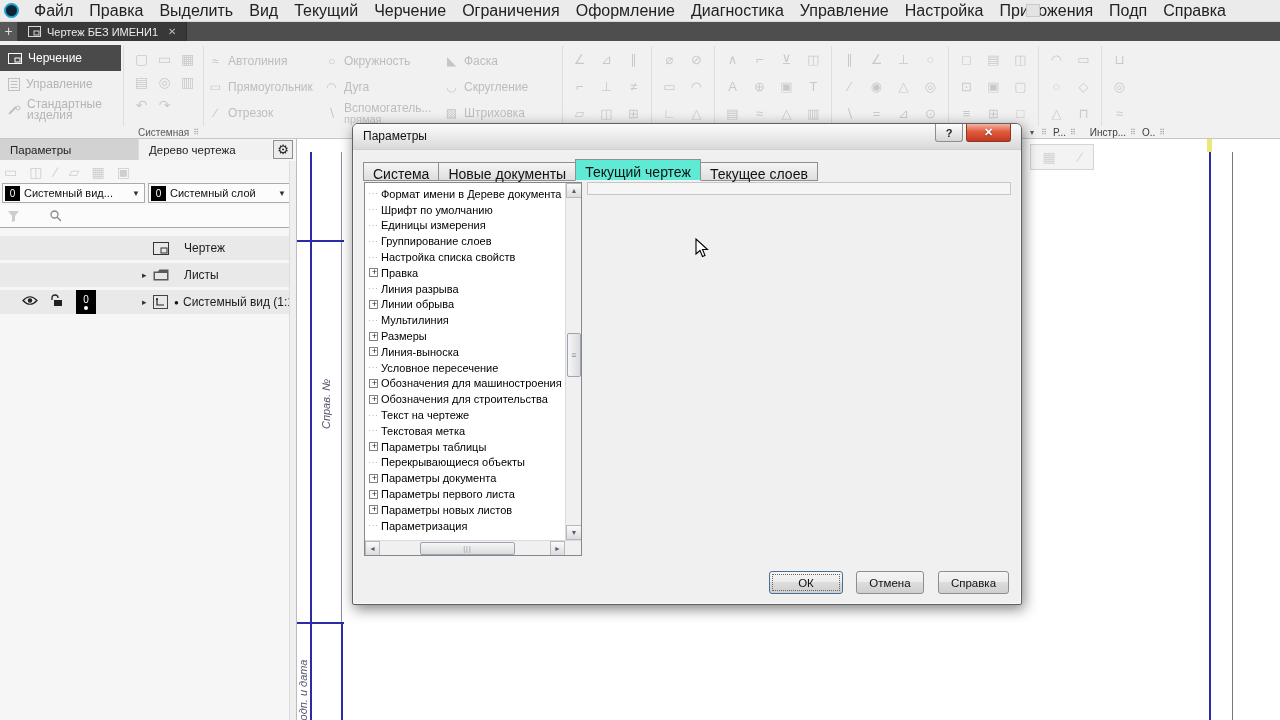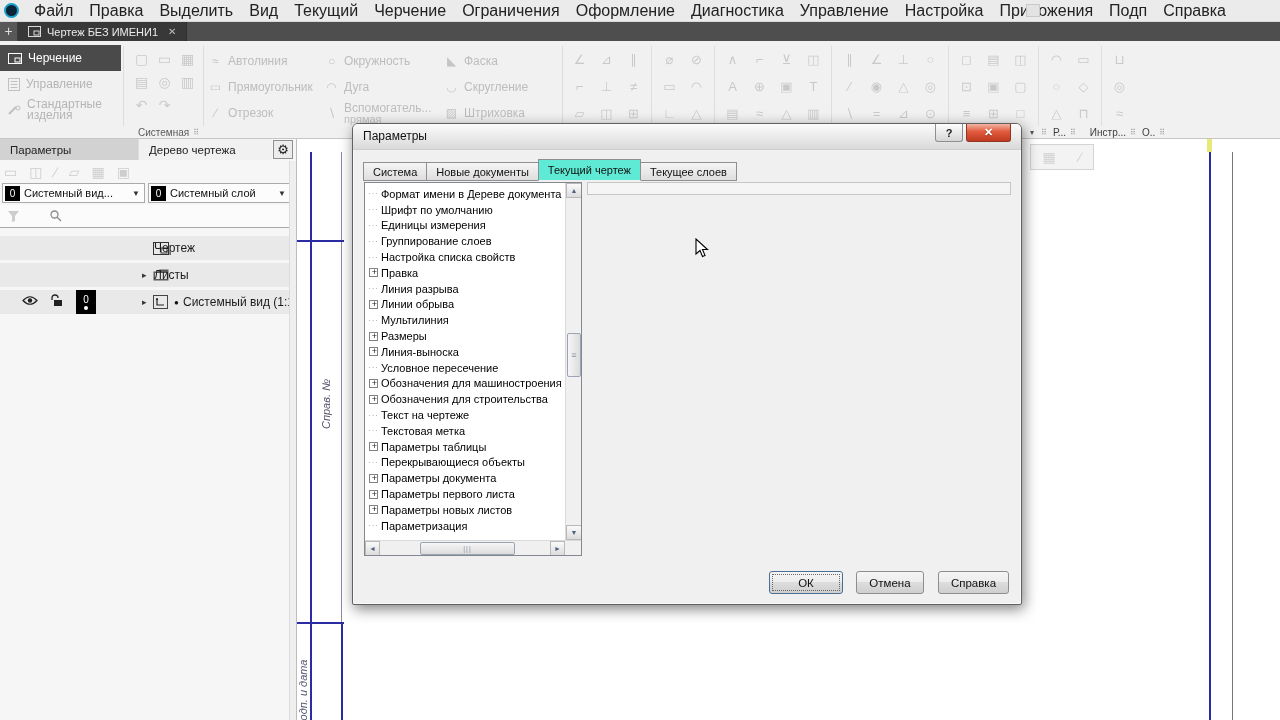--- a/index.html
+++ b/index.html
@@ -79,21 +79,21 @@
   .pdrop .dlabel { font-size:11px; color:#111; white-space:nowrap; overflow:hidden; }
   .pdrop .dcaret { position:absolute; right:4px; font-size:8px; color:#333; }
   .pfilter { position:absolute; left:0; top:66px; width:290px; height:23px; background:#fbfbfb;
     border-bottom:1px solid #a8a8a8; display:flex; align-items:center; }
   .pfilter .funnel { margin-left:7px; }
   .pfilter .mag { margin-left:30px; }
   .prow { position:absolute; left:0; width:290px; height:24px; background:#e9e9e9;
     display:flex; align-items:center; font-size:12px; color:#1c1c1c; }
   .prow .expander { position:absolute; left:142px; font-size:9px; color:#333; }
   .prow .rowicon { position:absolute; left:153px; }
-  .prow .rowlabel { position:absolute; left:154px; white-space:nowrap; overflow:hidden; max-width:116px; }
+  .prow .rowlabel { position:absolute; left:184px; white-space:nowrap; overflow:hidden; max-width:116px; }
   .prow3 .rowlabel { left:183px; max-width:106px; }
   .bullet { position:absolute; left:172px; font-size:8px; color:#111; }
   .eyewrap { position:absolute; left:22px; }
   .lockwrap { position:absolute; left:50px; }
   .vbadge { position:absolute; left:76px; top:0; width:20px; height:24px; background:#000; color:#fff;
     display:flex; flex-direction:column; align-items:center; justify-content:center; line-height:9px; }
   .vbadge .b0 { font-size:10px; }
   .vbadge .bdot { width:4px; height:4px; border-radius:50%; background:#fff; margin-top:2px; }
   
   .canvas { position:absolute; left:297px; top:139px; width:983px; height:581px; background:#fff; }
@@ -108,21 +108,21 @@
     background:linear-gradient(#fbfbfb, #e9e9e9 55%, #d9d9d9); position:relative; }
   .dtitle .ttext { position:absolute; left:10px; top:5px; font-size:12px; color:#111; }
   .dhelp { position:absolute; top:0; right:58px; width:28px; height:18px; border:1px solid #8e8e8e; border-top:none;
     border-radius:0 0 3px 3px; background:linear-gradient(#fefefe,#d6d6d6); font-size:11px; font-weight:bold;
     color:#222; display:flex; align-items:center; justify-content:center; }
   .dclose { position:absolute; top:0; right:10px; width:45px; height:18px; border:1px solid #8d3520; border-top:none;
     border-radius:0 0 3px 3px; background:linear-gradient(#f2b5a5, #e15a3d 45%, #c03a20);
     color:#fff; font-size:11px; font-weight:bold; display:flex; align-items:center; justify-content:center;
     text-shadow:0 1px 1px rgba(0,0,0,.4); }
   .dtabs { position:absolute; left:10px; top:36px; display:flex; align-items:flex-end; height:21px; }
-  .dtab { font-size:11px; color:#111; padding:3px 9px 3px 9px; border:1px solid #8f8f8f;
+  .dtab { font-size:14px; color:#111; padding:3px 9px 3px 9px; border:1px solid #8f8f8f;
     background:linear-gradient(#f5f5f5,#dedede); margin-right:-1px; height:19px; white-space:nowrap; }
   .dtab.active { background:#5eead4; height:22px; border-bottom:1px solid #f0f0f0; position:relative; z-index:2;
     padding-top:4px; }
   .dtree { position:absolute; left:11px; top:58px; width:218px; height:374px; background:#fff;
     border:1px solid #828790; overflow:hidden; }
   .titems { position:absolute; left:3px; top:3px; right:17px; bottom:16px; overflow:hidden; }
   .titem { height:15.8px; display:flex; align-items:center; font-size:11px; color:#000; white-space:nowrap; }
   .plusbox { width:9px; height:9px; border:1px solid #828282; background:#fff; position:relative;
     margin:0 3px 0 1px; flex:none; }
   .plusbox::before { content:"+"; position:absolute; left:0; top:-2px; width:9px; height:9px;

